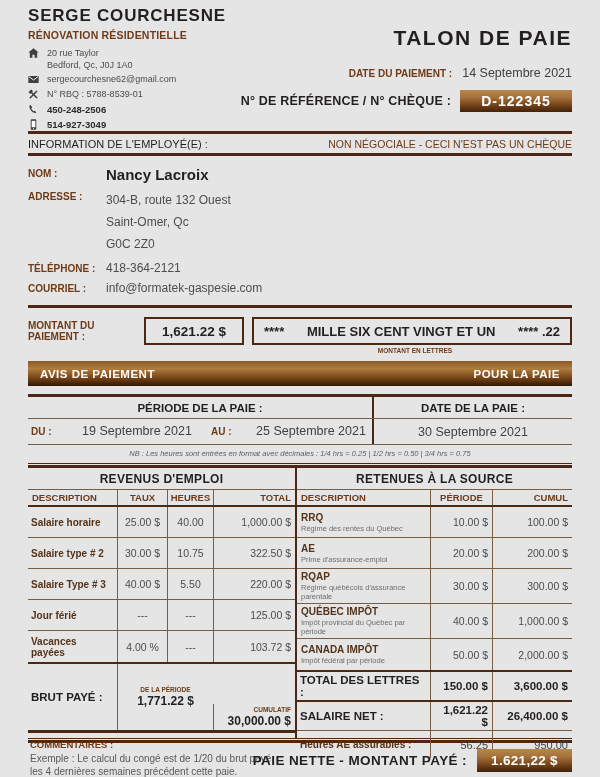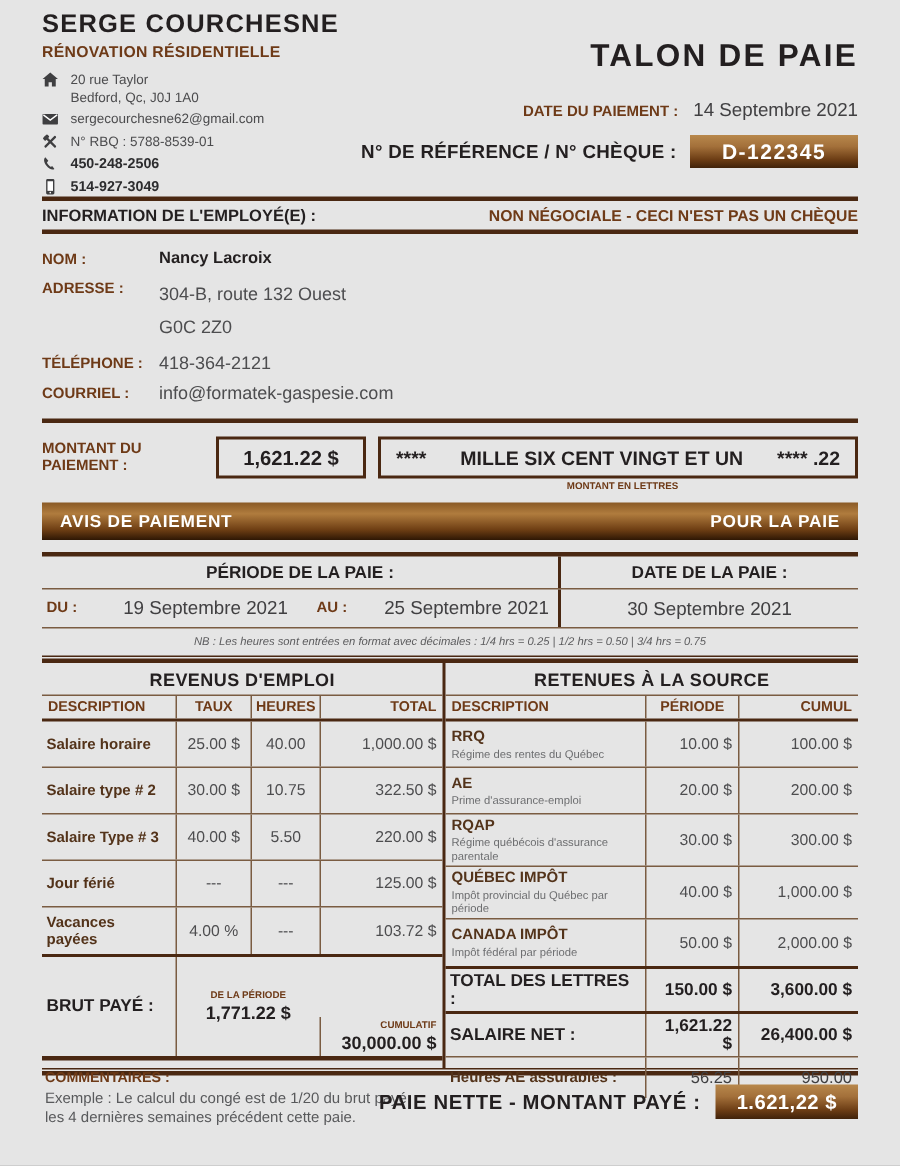--- a/index.html
+++ b/index.html
@@ -26,29 +26,29 @@
   .ref-row .lbl { font-size:12.5px; font-weight:bold; letter-spacing:.2px; }
   .grad-box {
     color:#fff; font-weight:bold; text-align:center;
     background:linear-gradient(180deg,#b8884c 0%,#a3703a 35%,#6b3c14 75%,#40220a 100%);
   }
   .ref-box { width:112px; height:22px; line-height:22px; font-size:14px; letter-spacing:1px; }
   
   .rule  { border-top:3px solid #4a2812; }
   .rule-double { border-top:1px solid #4a2812; border-bottom:3px solid #4a2812; height:5px; }
   
-  .subhead-row { display:flex; justify-content:space-between; align-items:center; padding:4px 0 3px; font-weight:bold;text-align:center; }
+  .subhead-row { display:flex; justify-content:space-between; align-items:center; padding:4px 0 3px; font-weight:normal;text-align:center; }
   .subhead-left  { font-size:11px; }
   .subhead-right { font-size:10.5px; color:#6e3a17; }
   
   .employee { padding:10px 0 10px; }
   .emp-row { display:flex; margin-bottom:6px; }
   .emp-label { width:78px; flex:none; font-size:10px; font-weight:bold; color:#6e3a17; padding-top:2px; }
   .emp-value { font-size:12px; color:#4d4d4f; }
-  .emp-value.name { font-weight:bold; color:#231f20; font-size:11px; }
+  .emp-value.name { font-weight:bold; color:#231f20; font-size:15px; }
   .addr-line { line-height:22px; }
   
   .amount-section { display:flex; align-items:center; gap:8px; margin-top:9px; }
   .amount-label { width:108px; flex:none; font-size:10px; font-weight:bold; color:#6e3a17; }
   .amount-box { width:100px; height:28px; border:2px solid #4a2812; display:flex; align-items:center; justify-content:center; font-weight:bold; font-size:13.5px; }
   .words-box { flex:1; height:28px; border:2px solid #4a2812; display:flex; align-items:center; justify-content:space-between; padding:0 10px; font-weight:bold; font-size:13px; }
   .words-caption { margin-left:230px; width:calc(100% - 230px); text-align:center; font-size:6.5px; color:#6e3a17; margin-top:2px; font-weight:bold; }
   
   .notice-bar {
     margin-top:7px; height:25px; display:flex; align-items:center; justify-content:space-between;
@@ -196,20 +196,21 @@
 
   <div class="employee">
     <div class="emp-row">
       <span class="emp-label">NOM :</span>
       <span class="emp-value name">Nancy Lacroix</span>
     </div>
     <div class="emp-row">
       <span class="emp-label">ADRESSE :</span>
       <span class="emp-value">
         <div class="addr-line">304-B, route 132 Ouest</div>
+        <div class="addr-line">Saint-Omer, Qc</div>
         <div class="addr-line">G0C 2Z0</div>
       </span>
     </div>
     <div class="emp-row" style="margin-top:6px;">
       <span class="emp-label">TÉLÉPHONE :</span>
       <span class="emp-value">418-364-2121</span>
     </div>
     <div class="emp-row" style="margin-bottom:0;">
       <span class="emp-label">COURRIEL :</span>
       <span class="emp-value">info@formatek-gaspesie.com</span>

